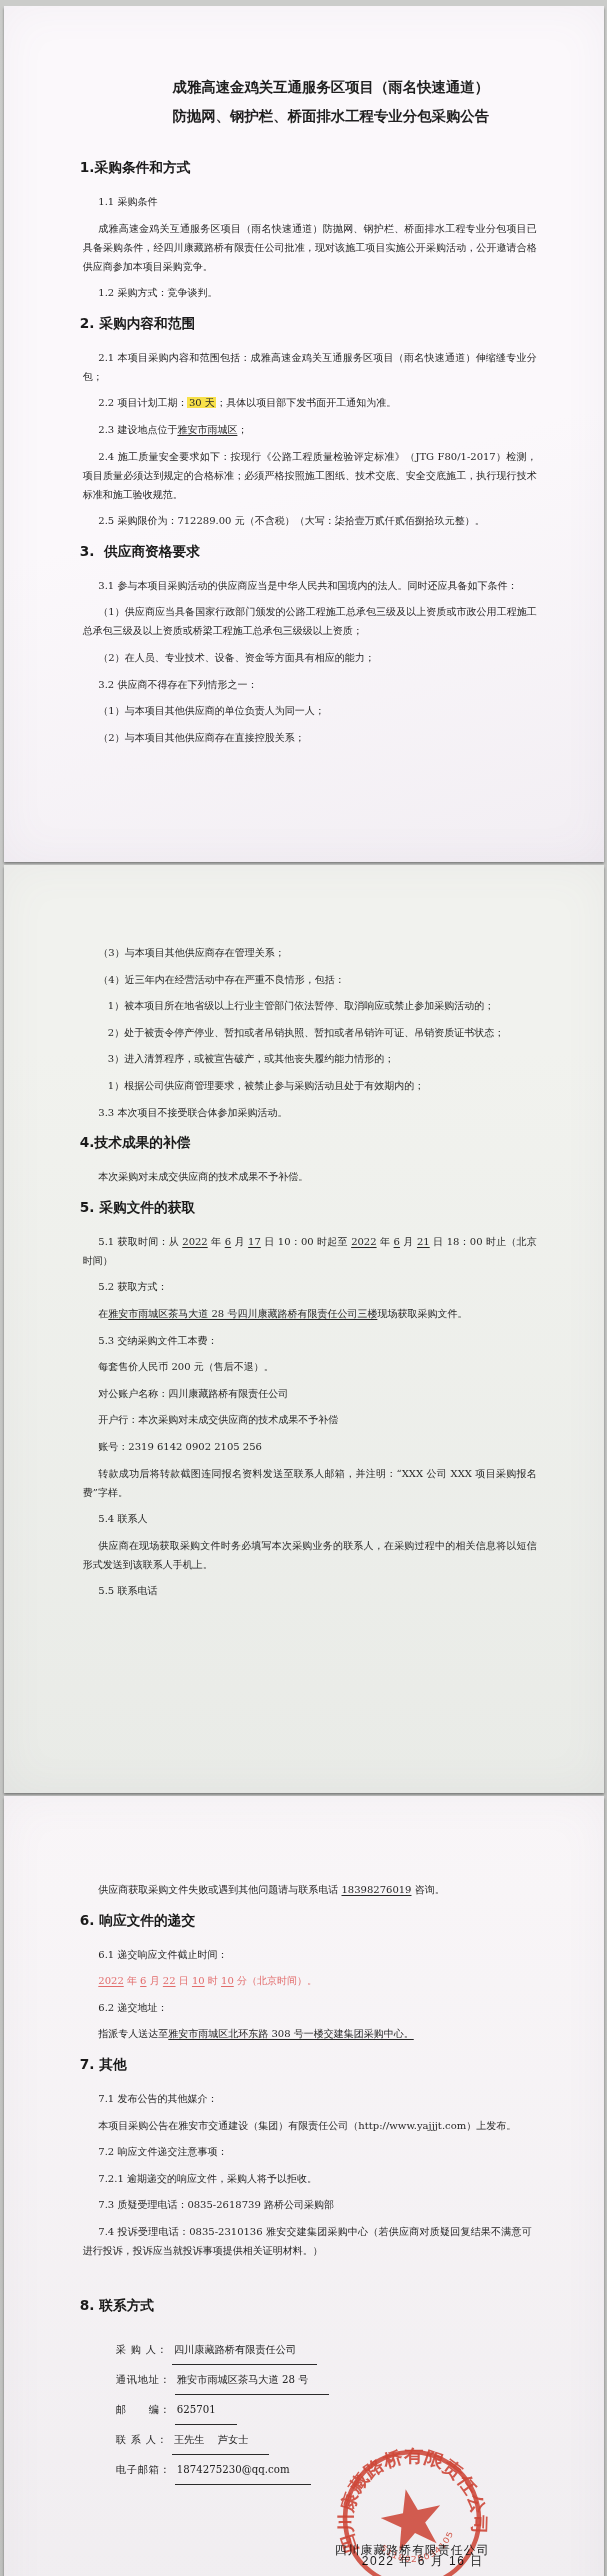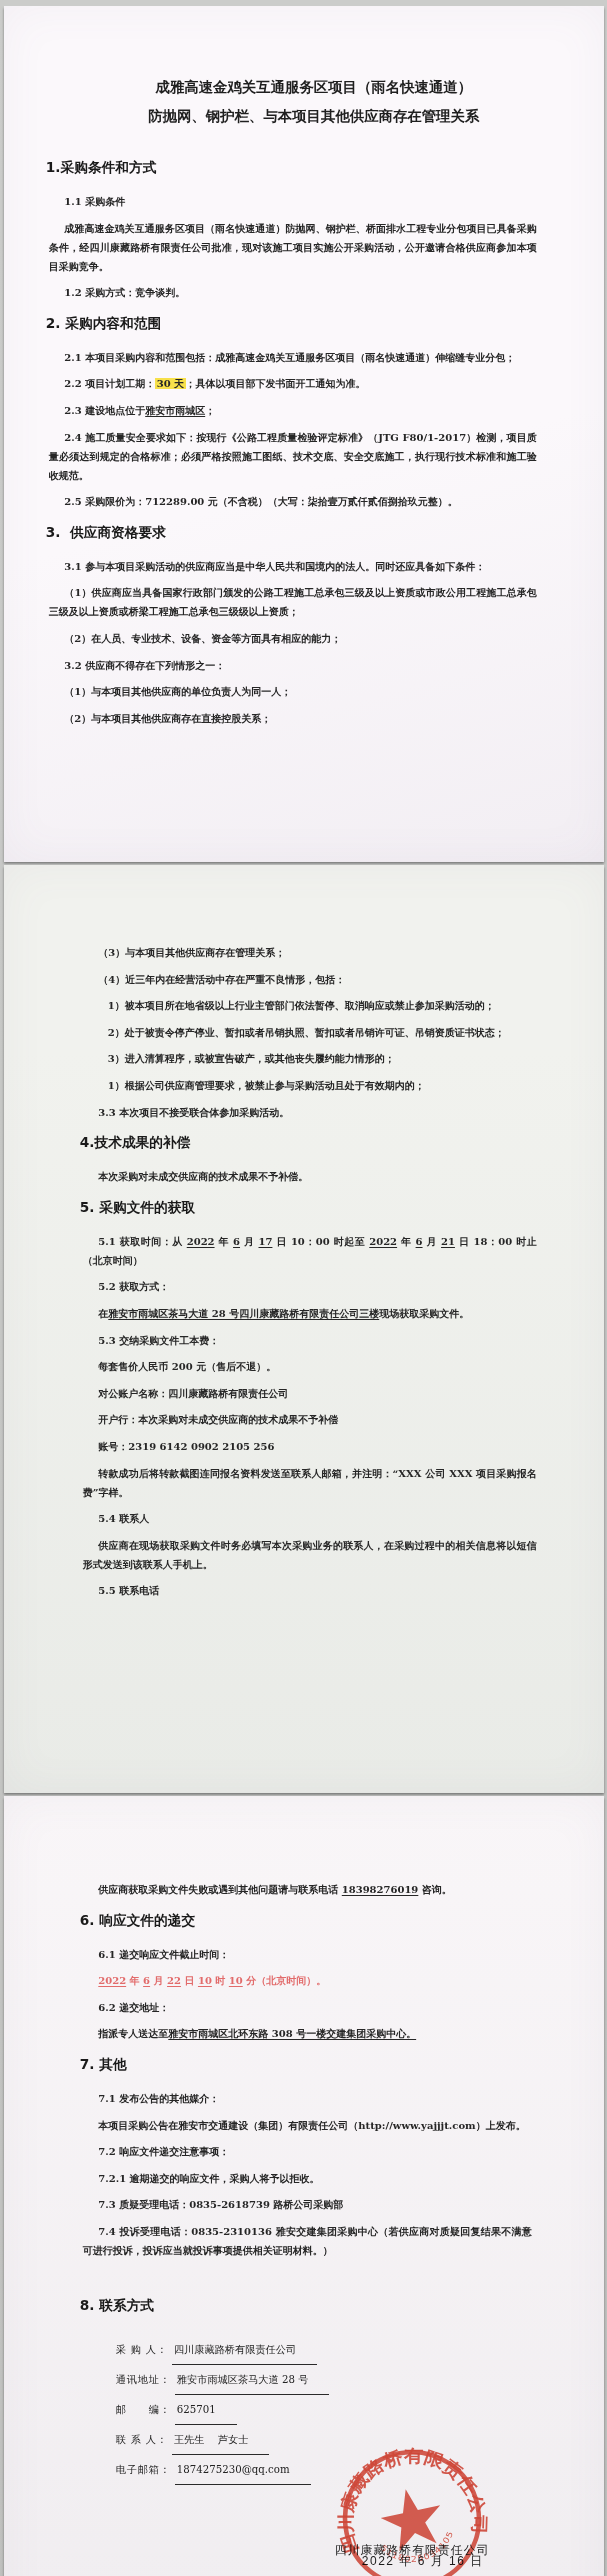--- a/index.html
+++ b/index.html
@@ -2,29 +2,29 @@
 <html style="font-size:12px"><head>
 <meta charset="utf-8">
 <style>
   html,body{margin:0;padding:0;}
   body{width:607px;background:#b9bab8;font-family:"DejaVu Serif","Liberation Serif",serif;}
   .scan{width:607px;padding:6px 0 4.6px;background:linear-gradient(#cbccca,#bfc0be);box-sizing:border-box;}
   .page{position:relative;width:600px;margin-left:3.8px;background:#f8f5f7;
         box-shadow:0 1.5px 2.3px rgba(35,35,35,.5), inset 0 0 46px rgba(120,110,130,.06);
         overflow:hidden;box-sizing:border-box;}
   .page + .page{margin-top:3px;}
-  #page1{height:856px;padding:67px 67px 0 39px;background:linear-gradient(165deg,#fbf8fb 55%,#f2eef3);}
+  #page1{height:856px;padding:67px 67px 0 73px;background:linear-gradient(165deg,#fbf8fb 55%,#f2eef3);}
   #page2{height:928px;padding:78px 67px 0 73px;background:linear-gradient(#f1f2ee 20%,#e9ebe7);}
   #page3{height:849px;padding:84px 72px 0 73px;background:linear-gradient(#f9f6f8,#f0edf0);}
   .title{font-family:"DejaVu Sans","Liberation Sans",sans-serif;font-weight:700;font-size:14.4px;
          line-height:29px;text-align:center;transform:translateX(24px);color:#1f1f1f;margin:0 0 26px;}
   .h{font-family:"DejaVu Sans","Liberation Sans",sans-serif;font-weight:700;font-size:13.7px;
      line-height:20px;color:#1a1a1a;margin:10.6px 0 15px;margin-left:3px;text-indent:0;white-space:pre-wrap;}
   .p{font-size:10px;line-height:19px;margin:0 0 7.6px;margin-left:6px;text-indent:1.55em;
-     color:#262626;text-align:justify;font-weight:bold;}
+     color:#262626;text-align:justify;}
   .p2{text-indent:2.5em;}
   .hl{background:#f7e04a;padding:0 1.5px;}
   .u{text-decoration:underline;text-underline-offset:2.3px;}
   .red{color:#e26b6b;}
   .contact{display:flex;margin:0 0 0 39px;font-size:10.2px;line-height:29px;text-indent:0;color:#222;}
   .clabel{white-space:pre;letter-spacing:0.8px;}
   .cval{white-space:pre;border-bottom:0.8px solid #2a2a2a;padding:0 21px 0 1.5px;margin-left:4.6px;}
   .sealwrap{position:absolute;left:332px;top:647px;width:152px;height:152px;
             transform:rotate(-12deg);mix-blend-mode:multiply;opacity:.92;}
   .seal-company{position:absolute;left:331px;top:747px;font-size:11.8px;letter-spacing:1.1px;color:#1b1b1b;}
@@ -32,21 +32,21 @@
              font-family:Liberation Sans, sans-serif;}
 </style>
 </head>
 <body>
 
 <div class="scan">
 
   <div class="page" id="page1">
     <div class="title">
       <div>成雅高速金鸡关互通服务区项目（雨名快速通道）</div>
-      <div>防抛网、钢护栏、与本项目其他供应商存在管理关系</div>
+      <div>防抛网、钢护栏、桥面排水工程专业分包采购公告</div>
     </div>
 
     <div class="h">1.采购条件和方式</div>
     <p class="p">1.1 采购条件</p>
     <p class="p">成雅高速金鸡关互通服务区项目（雨名快速通道）防抛网、钢护栏、桥面排水工程专业分包项目已具备采购条件，经四川康藏路桥有限责任公司批准，现对该施工项目实施公开采购活动，公开邀请合格供应商参加本项目采购竞争。</p>
     <p class="p">1.2 采购方式：竞争谈判。</p>
 
     <div class="h">2. 采购内容和范围</div>
     <p class="p">2.1 本项目采购内容和范围包括：成雅高速金鸡关互通服务区项目（雨名快速通道）伸缩缝专业分包；</p>
     <p class="p"><span>2.2 项目计划工期：</span><span class="hl">30 天</span><span>；具体以项目部下发书面开工通知为准。</span></p>

